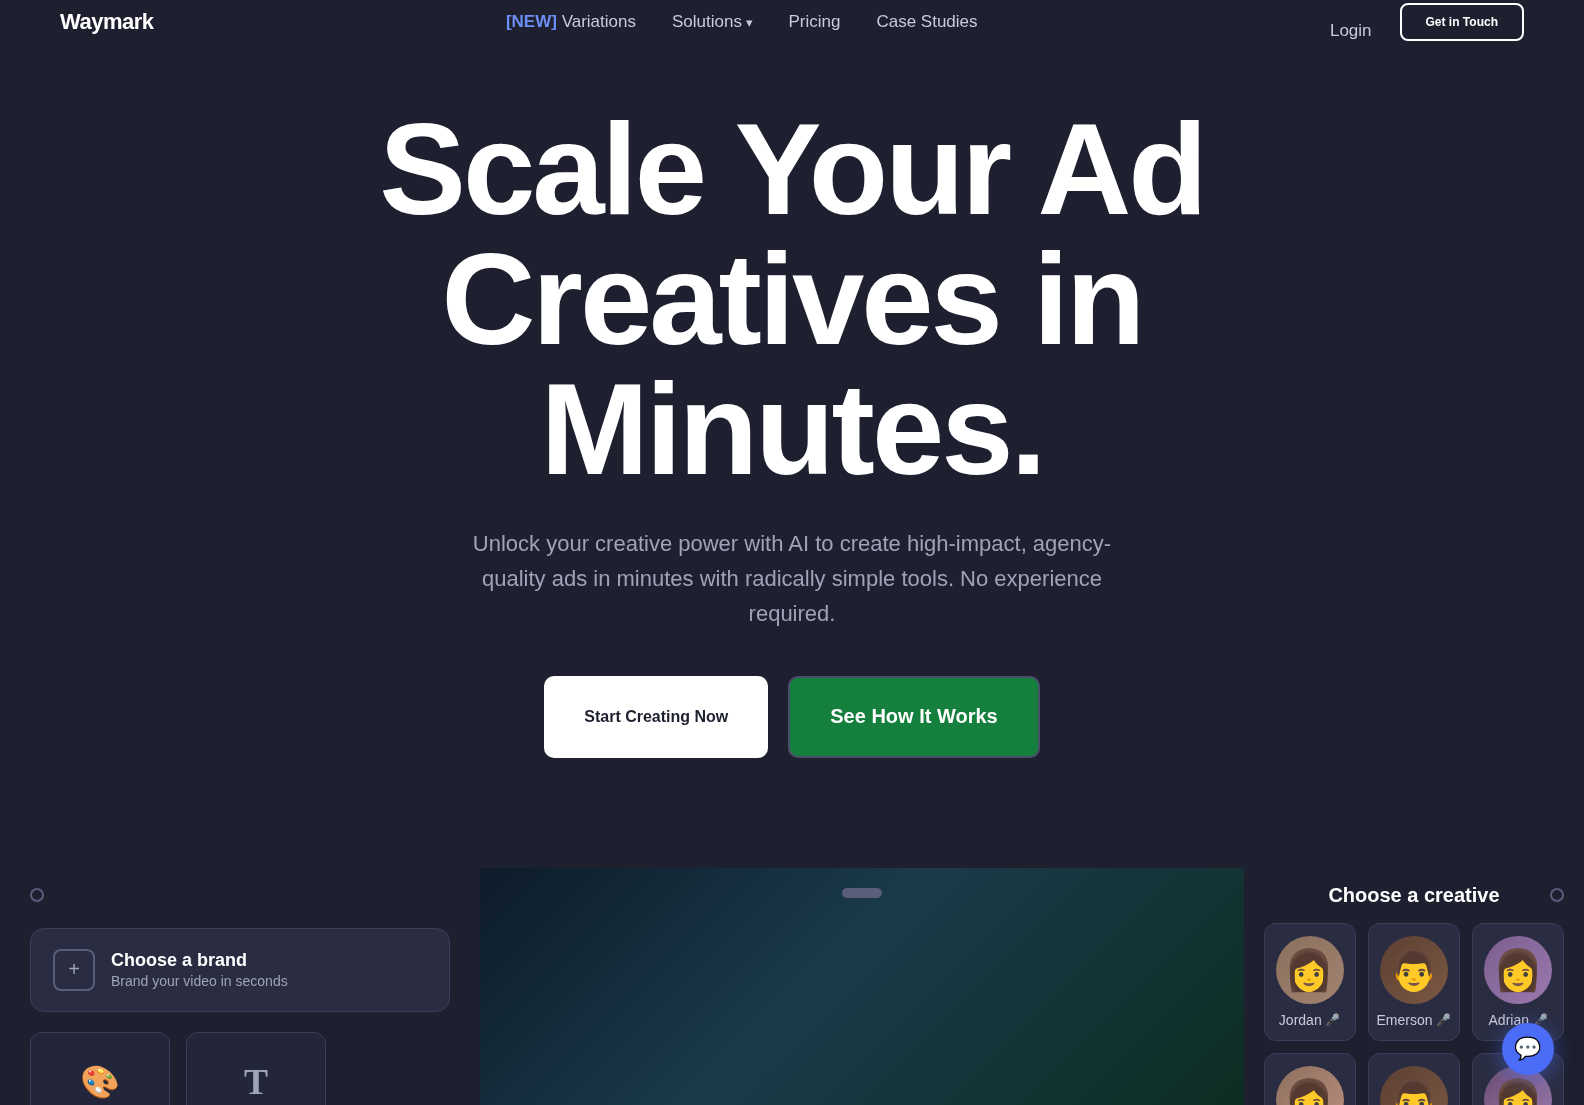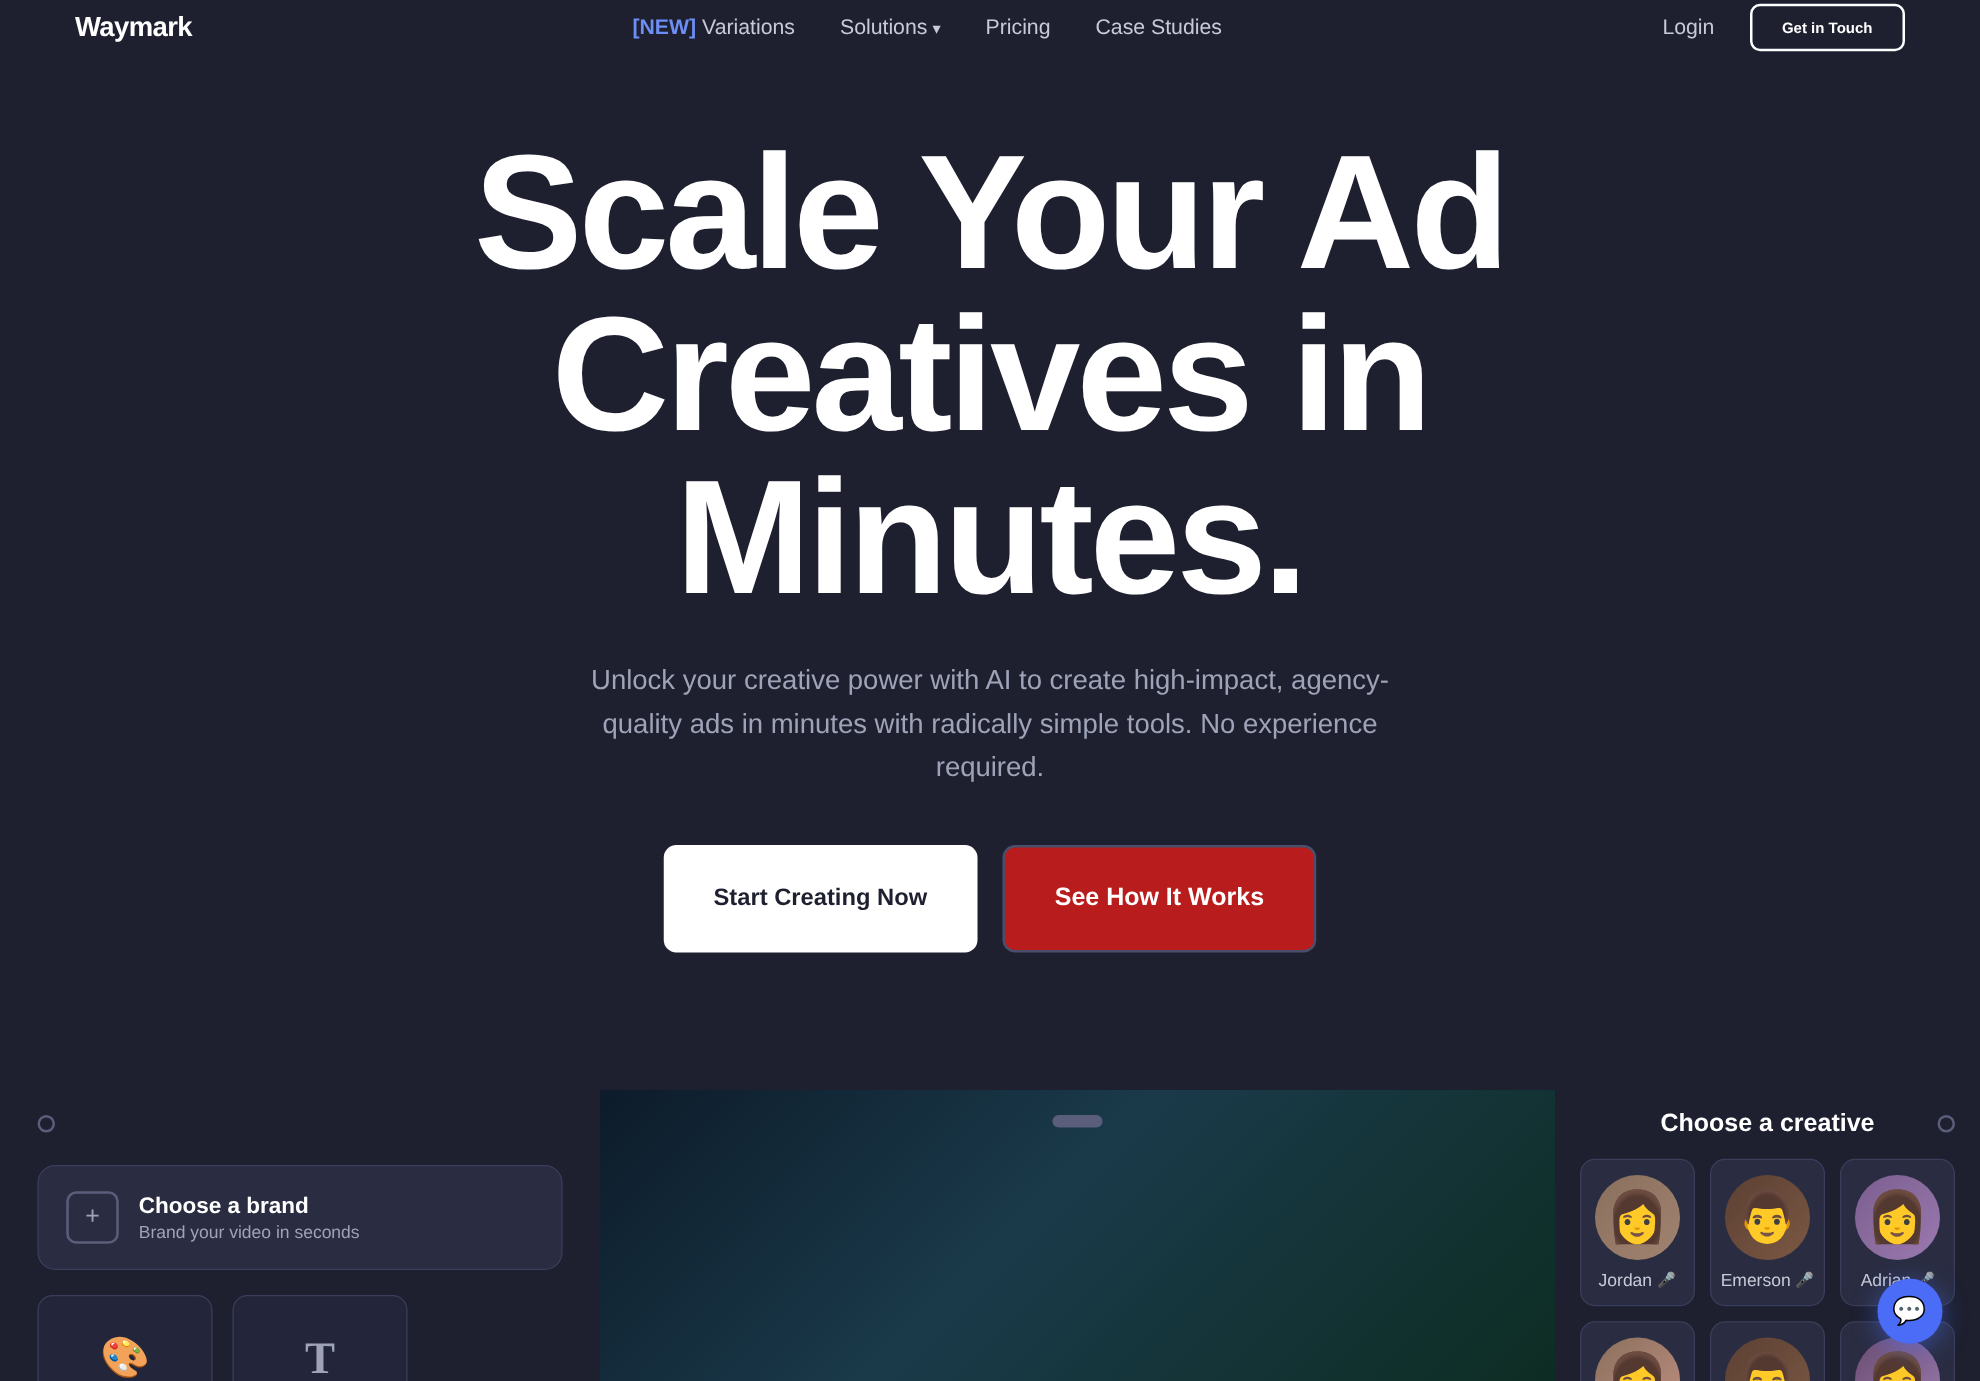--- a/index.html
+++ b/index.html
@@ -56,21 +56,21 @@
     }
 
     .nav-links .solutions-link::after {
       content: '▾';
       font-size: 13px;
       color: #c8cad8;
     }
 
     .nav-right {
       display: flex;
-      align-items: center;
+      align-items: flex-end;
       gap: 28px;
     }
 
     .nav-right a {
       color: #c8cad8;
       text-decoration: none;
       font-size: 17px;
     }
 
     .btn-get-in-touch {
@@ -115,27 +115,27 @@
       justify-content: center;
       margin-bottom: 60px;
     }
 
     .btn-start {
       background: #ffffff;
       color: #1e2030;
       border: none;
       padding: 32px 40px;
       border-radius: 10px;
-      font-size: 19px;
+      font-size: 16px;
       font-weight: 600;
       cursor: pointer;
     }
 
     .btn-how {
-      background: #b91c1c;
+      background: #15803d;
       color: #ffffff;
       border: 2px solid #4a4e6a;
       padding: 20px 40px;
       border-radius: 10px;
       font-size: 20px;
       font-weight: 600;
       cursor: pointer;
     }
 
     

